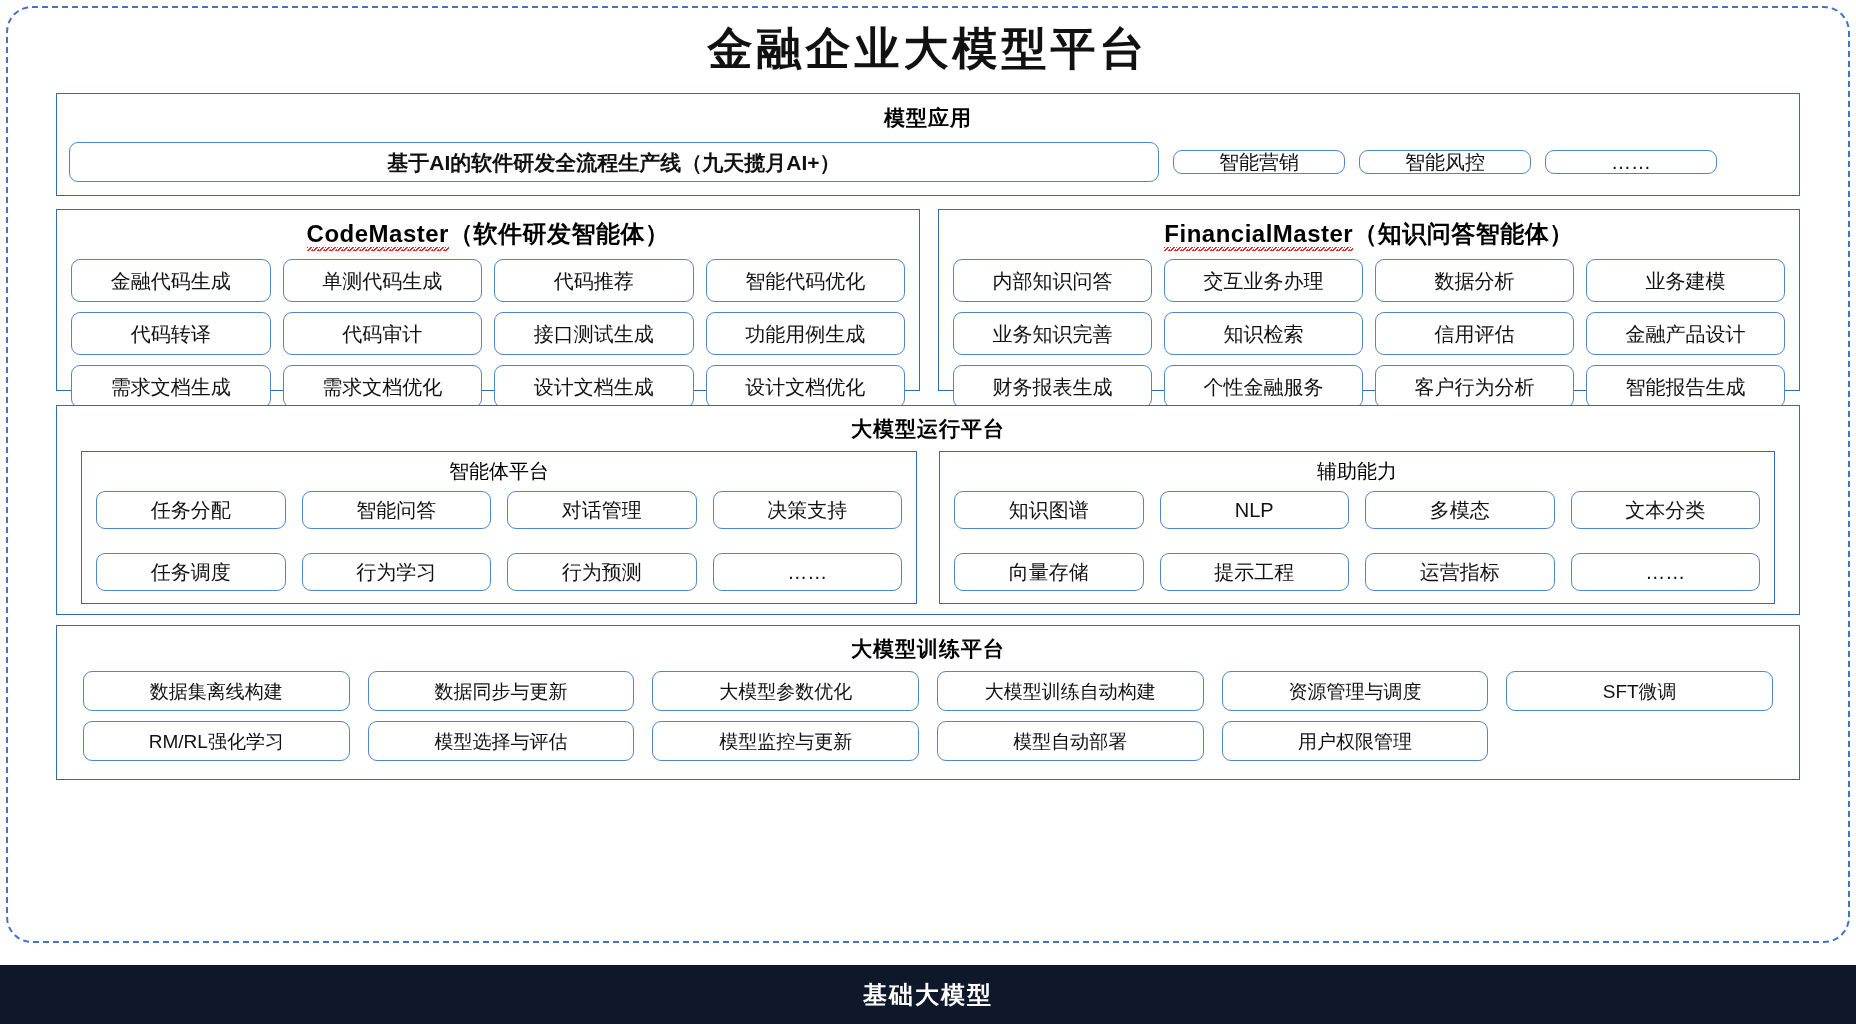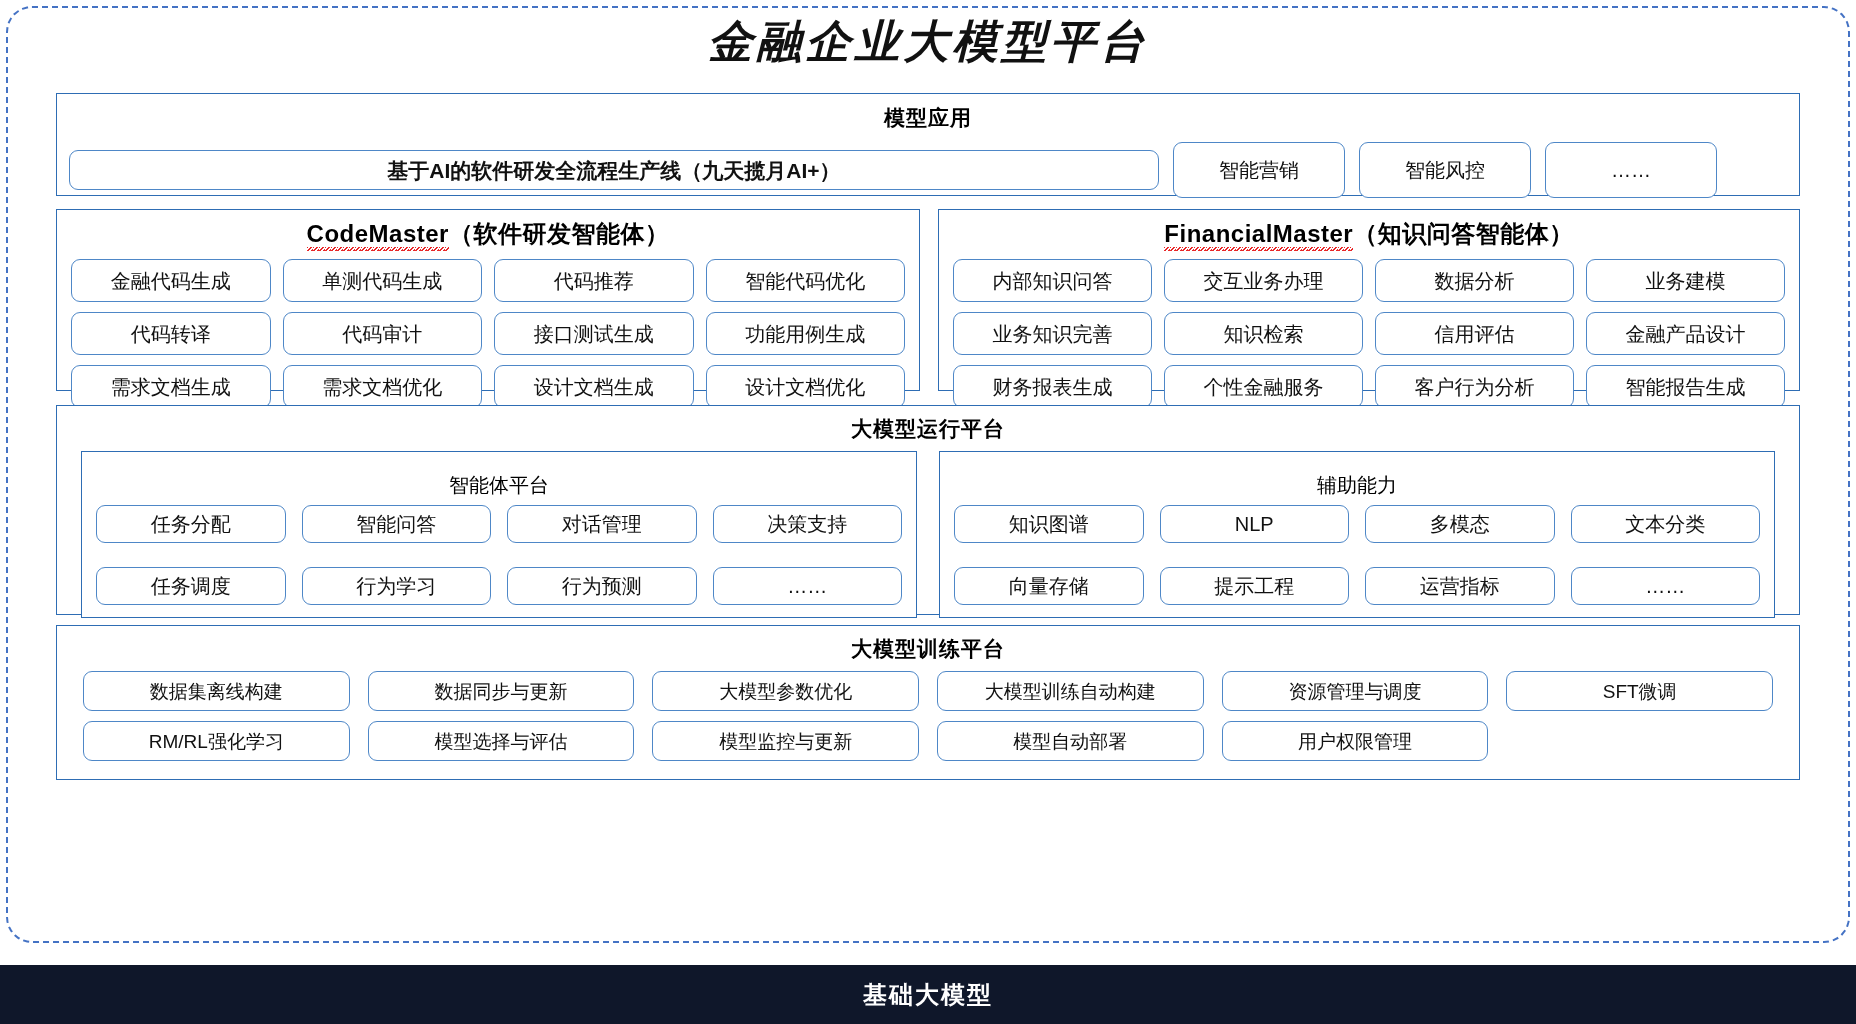--- a/index.html
+++ b/index.html
@@ -18,29 +18,28 @@
     position:absolute;
     left:6px;top:6px;
     width:1844px;height:937px;
     box-sizing:border-box;
     border:2px dashed #4472C4;
     border-radius:26px;
     background:#fff;
   }
 
   .title{
-    position:absolute;left:0;top:15px;width:100%;
+    position:absolute;left:0;top:22px;width:100%;
     text-align:center;
     font-family:"DejaVu Serif","Liberation Serif",serif;
     font-size:45px;
     font-weight:700;
     letter-spacing:4px;
     color:#111;
     line-height:1.2;
-    font-style:italic;
   }
 
   
   .panel{
     position:absolute;
     box-sizing:border-box;
     border:1.6px solid #2E6DB4;
     background:#fff;
   }
   .panel-title{
@@ -98,21 +97,21 @@
   }
 
   
   #sec-app{left:56px;top:93px;width:1744px;height:103px;}
   #sec-app .panel-title{margin-top:10px;}
   #sec-app .approw{
     display:flex;align-items:center;
     margin-top:10px;padding:0 12px;gap:14px;
   }
   #hero-chip{flex:0 0 1090px;height:40px;}
-  .app-chip{flex:0 0 172px;height:56px;}
+  .app-chip{flex:0 0 172px;height:24px;}
 
   
   #sec-code{left:56px;top:209px;width:864px;height:182px;}
   #sec-fin{left:938px;top:209px;width:862px;height:182px;}
   .agent-title{margin-top:8px;text-align:center;}
   .agent-grid{
     display:grid;
     grid-template-columns:repeat(4,1fr);
     gap:10px 12px;
     padding:8px 14px 0 14px;
@@ -123,21 +122,21 @@
   #sec-run{left:56px;top:405px;width:1744px;height:210px;}
   #sec-run .panel-title{margin-top:9px;}
   .run-wrap{
     display:flex;gap:22px;padding:8px 24px 0 24px;
   }
   .sub-panel{
     flex:1;
     box-sizing:border-box;
     border:1.4px solid #2E6DB4;
     background:#fff;
-    padding:20px 14px 12px 14px;
+    padding:6px 14px 12px 14px;
   }
   .sub-grid{
     display:grid;grid-template-columns:repeat(4,1fr);
     gap:24px 16px;margin-top:6px;
   }
   .sub-grid .chip{height:38px;}
 
   
   #sec-train{left:56px;top:625px;width:1744px;height:155px;}
   #sec-train .panel-title{margin-top:9px;}

